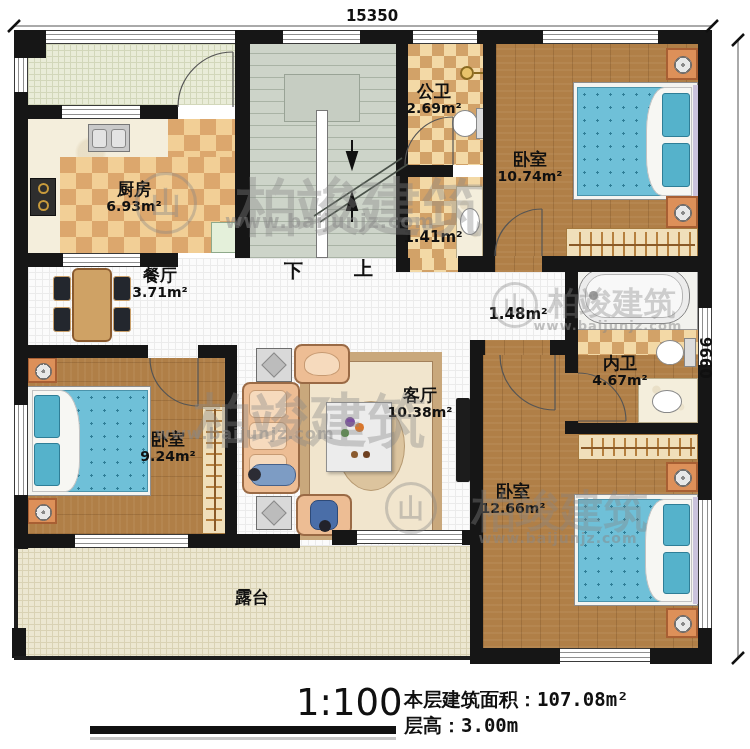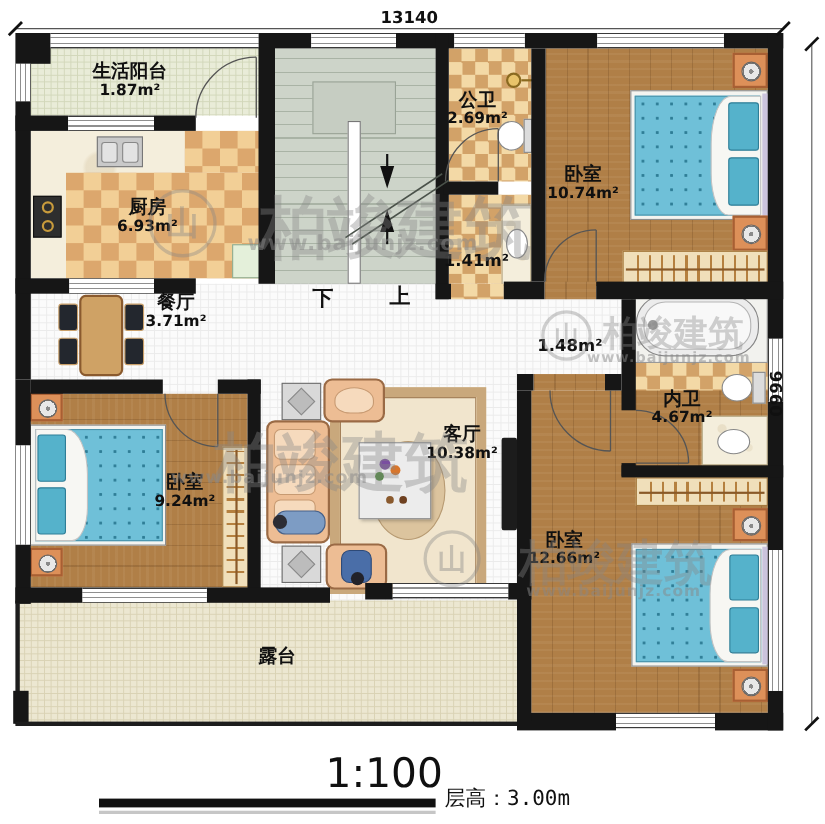--- a/index.html
+++ b/index.html
@@ -296,27 +296,23 @@
       <line x1="738" y1="40" x2="738" y2="658"></line>
     </g>
     <g stroke="#111" stroke-width="2.5">
       <line x1="8" y1="32" x2="20" y2="20"></line>
       <line x1="706" y1="32" x2="718" y2="20"></line>
       <line x1="732" y1="46" x2="744" y2="34"></line>
       <line x1="732" y1="664" x2="744" y2="652"></line>
     </g>
   </svg>
 
-  <div class="dimlabel" style="left:372px;top:7px;transform:translateX(-50%);">13140</div>
+  <div class="dimlabel" style="left:372px;top:7px;transform:translateX(-50%);">15350</div>
   <div class="dimlabel" style="left:714px;top:337px;transform:rotate(90deg);transform-origin:left top;">9660</div>
 
-  <div class="rlabel" style="left:118px;top:56px;">
-    <span class="rname">生活阳台</span>
-    <span class="rarea">1.87m²</span>
-  </div>
   <div class="rlabel" style="left:134px;top:180px;">
     <span class="rname">厨房</span>
     <span class="rarea">6.93m²</span>
   </div>
   <div class="rlabel" style="left:160px;top:266px;">
     <span class="rname">餐厅</span>
     <span class="rarea">3.71m²</span>
   </div>
   <div class="stair-dir" style="left:284px;top:258px;">下</div>
   <div class="stair-dir" style="left:354px;top:256px;">上</div>
@@ -368,17 +364,20 @@
   <div class="wm wm-url" style="left:245px;top:424px;font-size:16px;">www.baijunjz.com</div>
   <div class="wm-logo" style="left:385px;top:482px;width:46px;height:46px;font-size:26px;">
     <span>山</span>
   </div>
   <div class="wm" style="left:560px;top:482px;font-size:44px;">柏竣建筑</div>
   <div class="wm wm-url" style="left:558px;top:530px;font-size:14px;">www.baijunjz.com</div>
 
   <div class="tblock" style="left:296px;top:681px;font-size:37px;">1:100</div>
   <div class="abs" style="left:90px;top:726px;width:306px;height:8px;background:#111;z-index:30;"></div>
   <div class="abs" style="left:90px;top:737px;width:306px;height:3px;background:#c6c6c6;z-index:30;"></div>
-  <div class="tblock" style="left:404px;top:713px;font-size:19px;font-weight:normal;">
+  <div class="tblock" style="left:404px;top:687px;font-size:19px;font-weight:bold;">
+    <span>本层建筑面积：</span><span style="font-family:'DejaVu Sans Mono','Liberation Mono',monospace;">107.08m²</span>
+  </div>
+  <div class="tblock" style="left:404px;top:713px;font-size:19px;font-weight:bold;">
     <span>层高：</span><span style="font-family:'DejaVu Sans Mono','Liberation Mono',monospace;">3.00m</span>
   </div>
 
 </div>
 
 </body></html>

